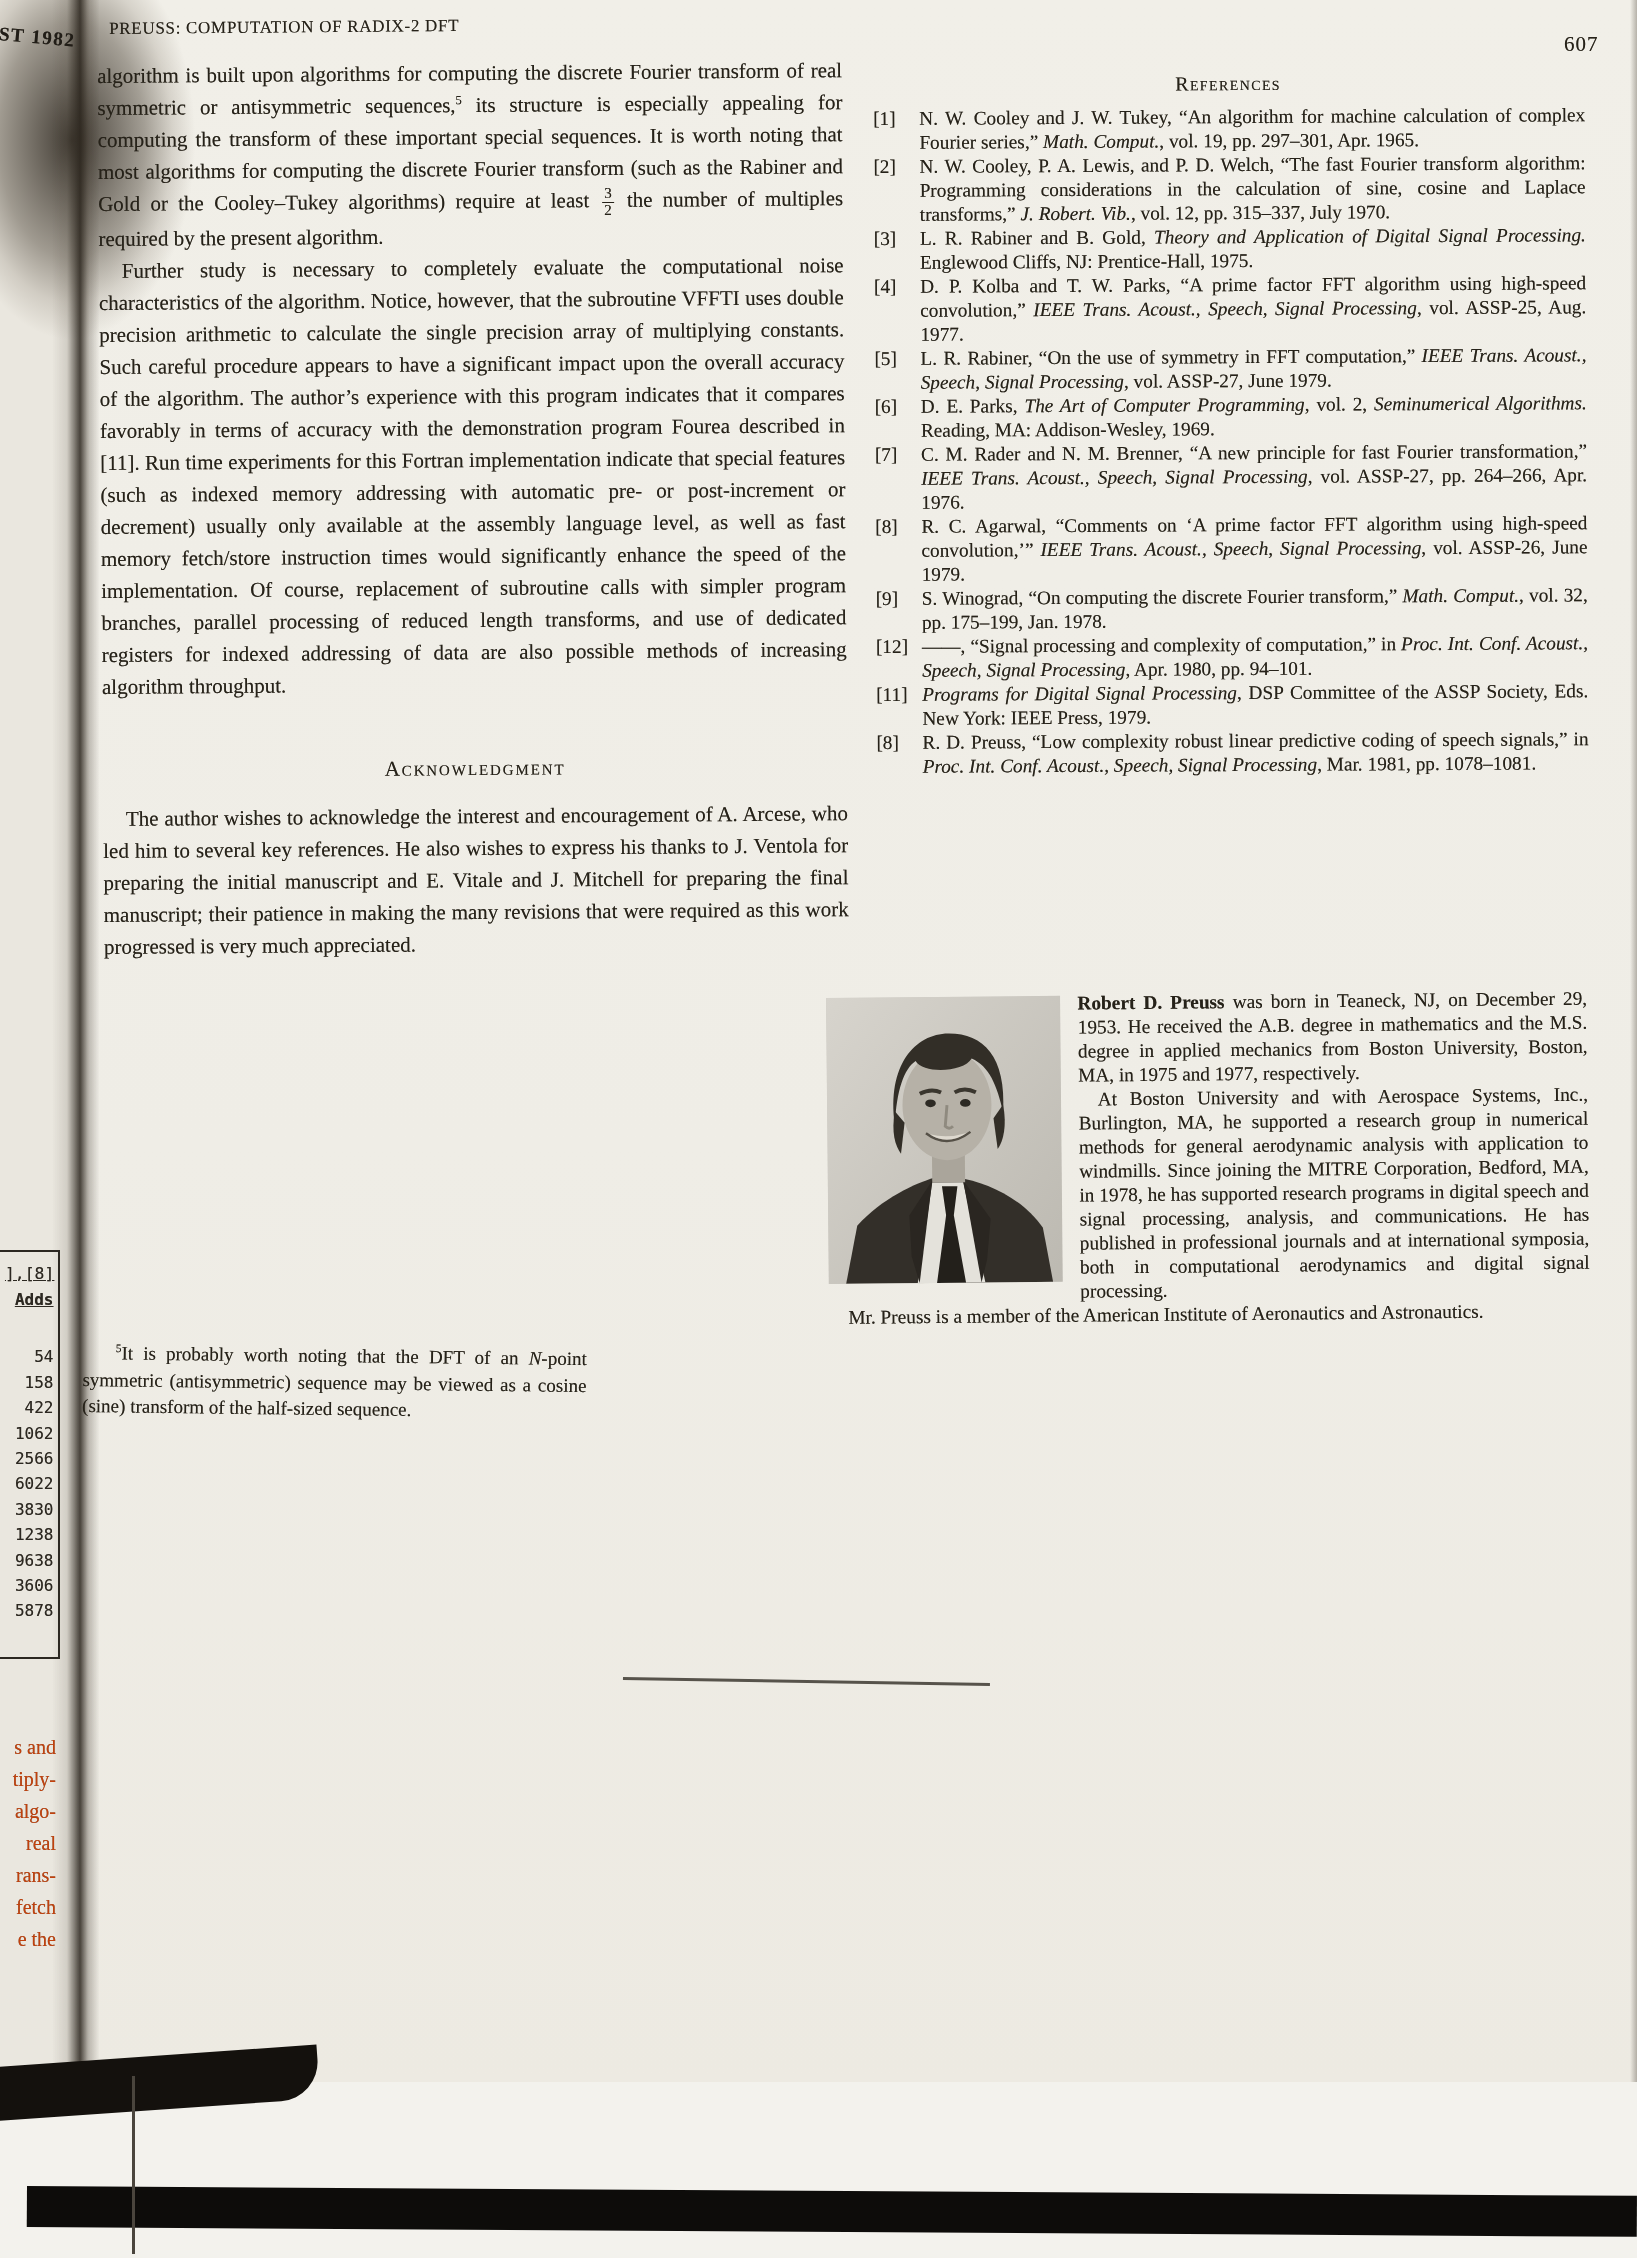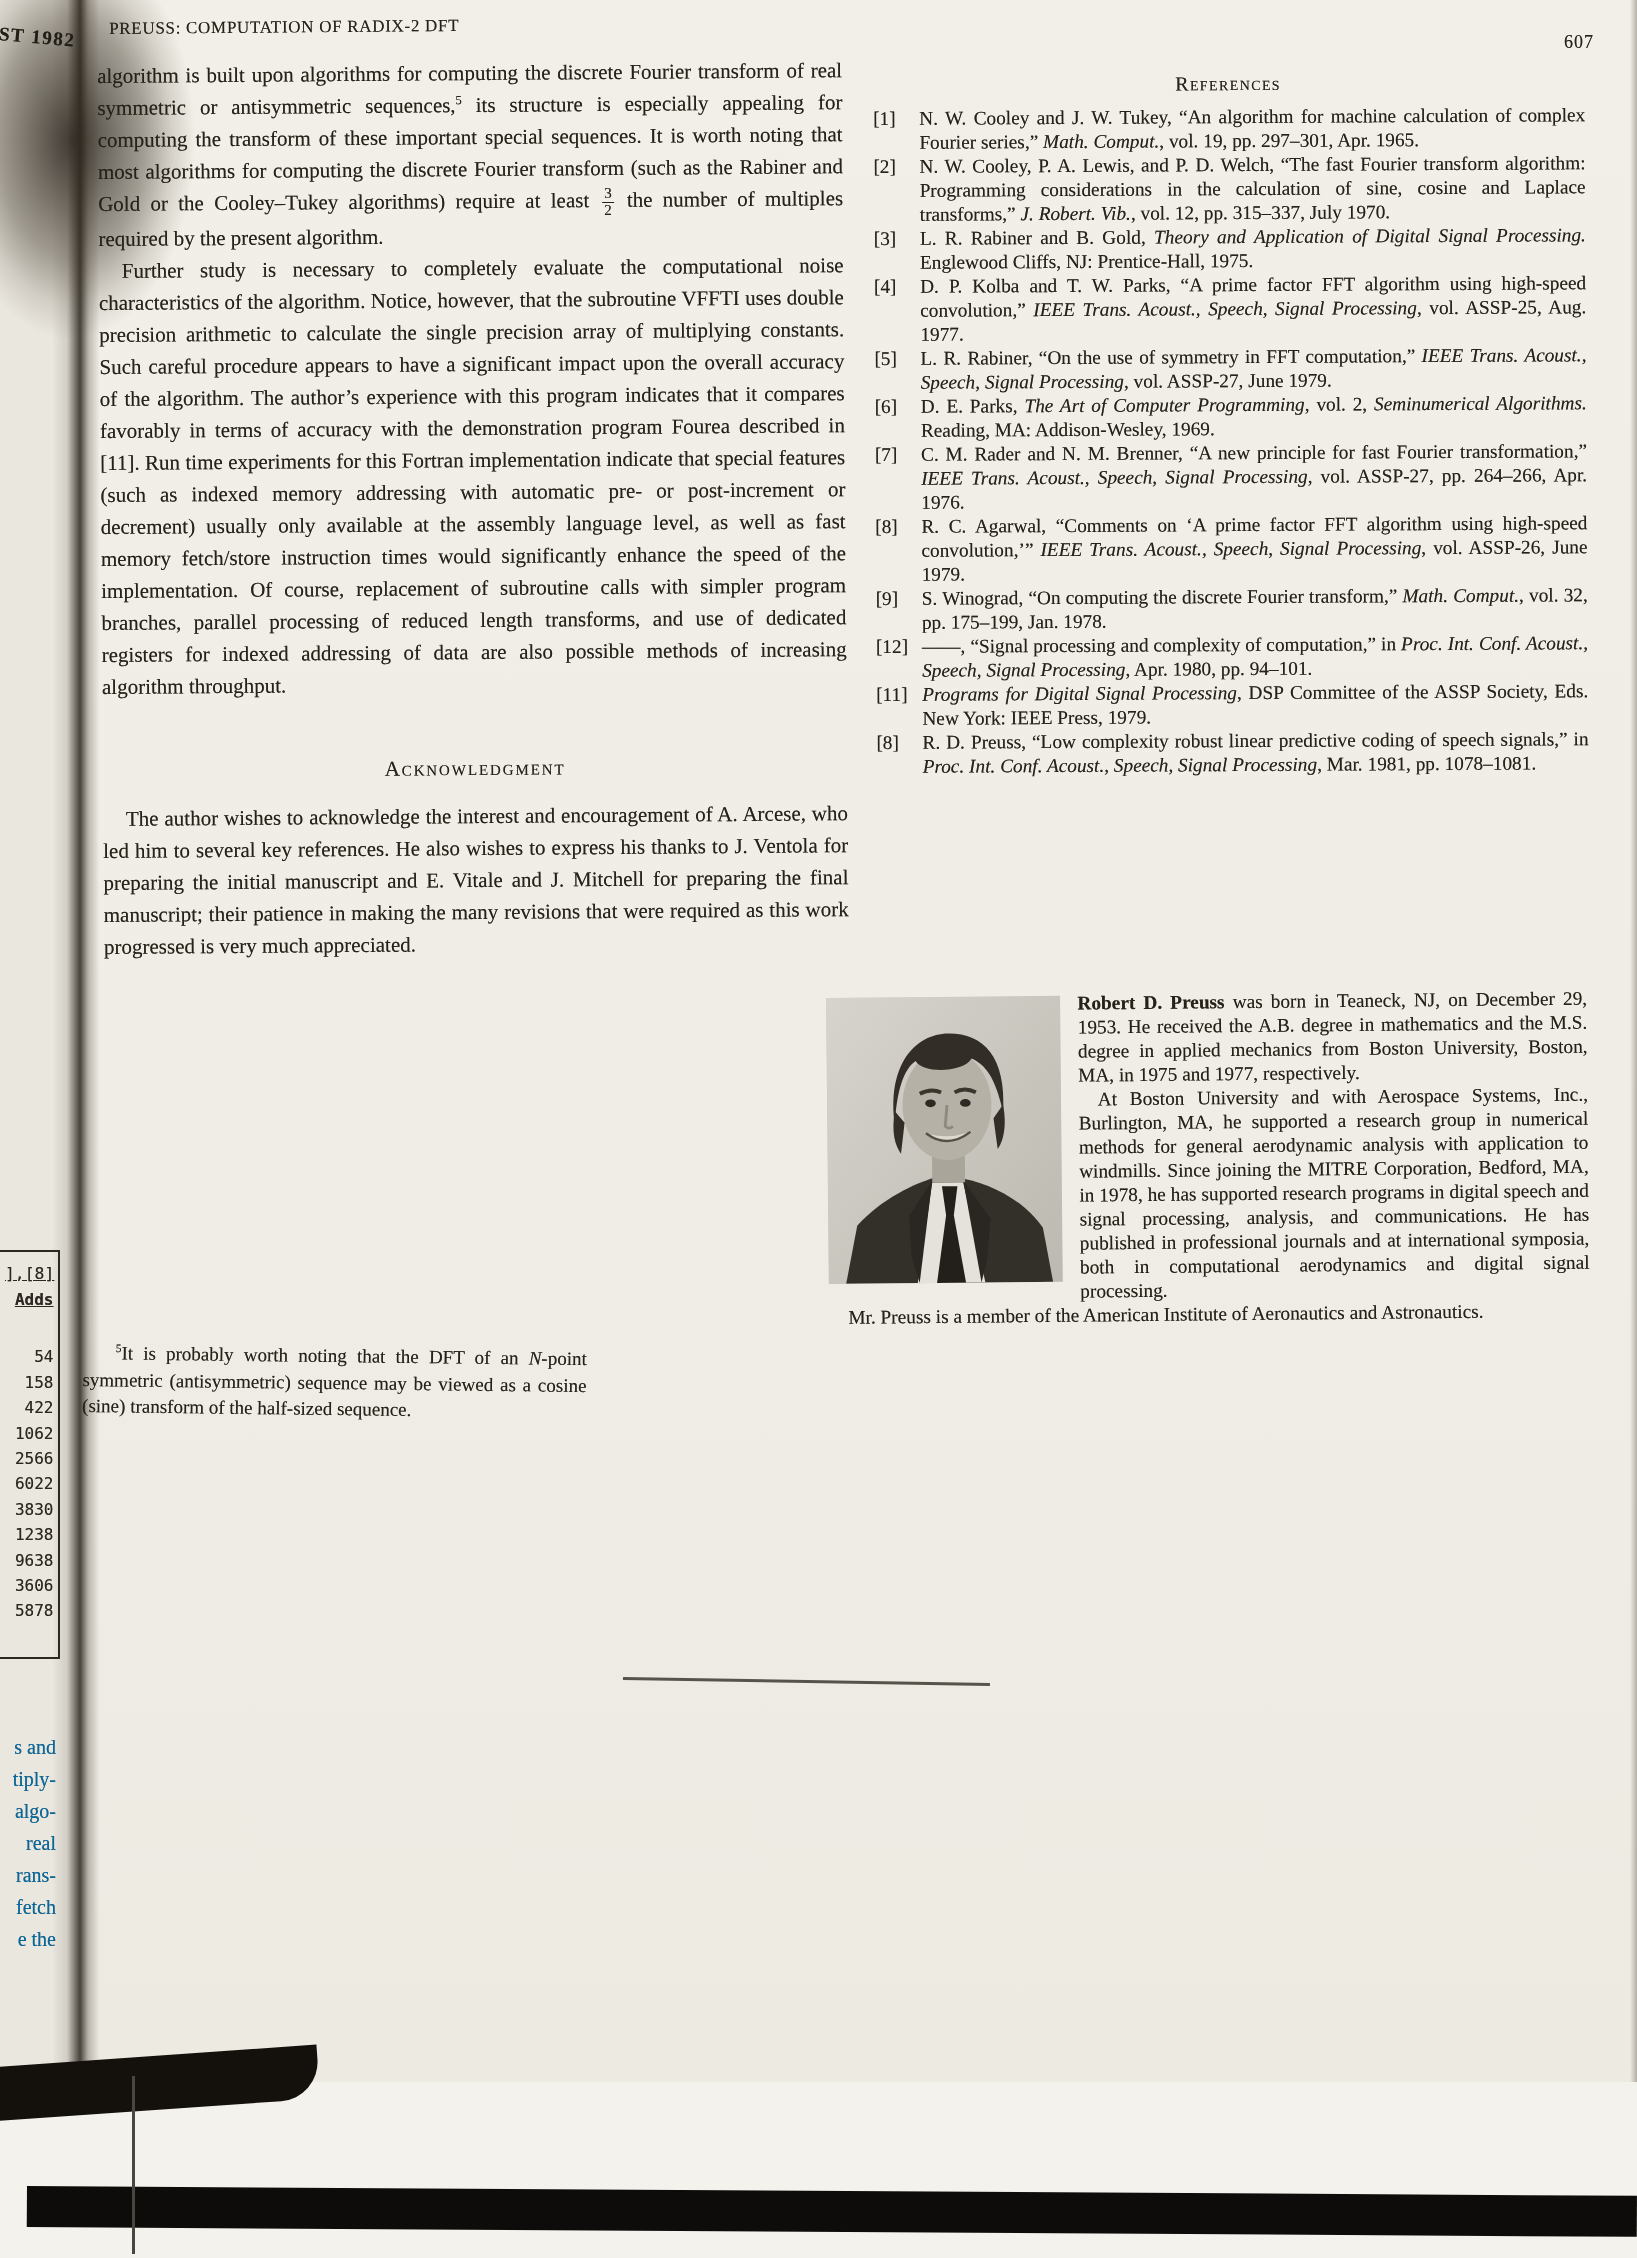--- a/index.html
+++ b/index.html
@@ -18,21 +18,21 @@
   .gutter{position:absolute;left:52px;top:-7.7px;width:50px;height:2100px;pointer-events:none;
     background:linear-gradient(90deg,transparent 0%,rgba(74,66,54,0.15) 30%,rgba(43,37,29,0.85) 56%,rgba(60,52,42,0.3) 72%,transparent 95%);
     filter:blur(0.6px);}
   .right-edge{position:absolute;left:1630px;top:0;width:7.7px;height:2082px;
     background:linear-gradient(90deg,transparent,rgba(90,83,72,0.45));}
 
   .edge-date{position:absolute;left:0px;top:23px;font-size:19.3px;font-weight:bold;letter-spacing:1.4px;
     color:#211d17;transform:rotate(5deg);transform-origin:left top;white-space:nowrap;}
   .running-head{position:absolute;left:109px;top:19.3px;font-size:17px;letter-spacing:0.7px;
     transform:rotate(-0.5deg);transform-origin:left top;white-space:nowrap;}
-  .page-num{position:absolute;left:1564px;top:32px;font-size:18px;letter-spacing:1px;}
+  .page-num{position:absolute;left:1564px;top:32px;font-size:21px;letter-spacing:1px;}
 
   .left-col{position:absolute;left:97px;top:60px;width:745px;
     font-size:21px;line-height:32px;text-align:justify;
     transform:rotate(-0.45deg);transform-origin:left top;}
   .left-col p{margin:0;}
   .indent{text-indent:23px;}
 
   .sc-head{font-variant:small-caps;font-weight:normal;font-size:21px;letter-spacing:1.9px;
     text-align:center;margin:0;}
   .ack-head{margin:52px 0 15.4px;}
@@ -67,21 +67,21 @@
     transform:rotate(0.95deg);transform-origin:left top;}
 
   .side-table{position:absolute;left:-5.8px;top:1250px;width:66px;height:409px;
     border:2.9px solid #2c2821;border-left:none;
     font-family:"DejaVu Sans Mono",monospace;font-size:16px;color:#2c2821;box-sizing:border-box;}
   .st-head{margin-top:11.6px;text-align:right;padding-right:3.9px;text-decoration:underline;font-size:16.4px;}
   .st-col{margin-top:7.7px;text-align:right;padding-right:4.8px;font-weight:bold;text-decoration:underline;}
   .st-vals{margin-top:35px;text-align:right;padding-right:4.8px;line-height:25.4px;}
 
   .edge-words{position:absolute;left:0;top:1731px;width:56px;text-align:right;
-    font-size:20px;line-height:32px;color:#0369a1;}
+    font-size:20px;line-height:32px;color:#c2410c;}
 
   .bottom-wedge{position:absolute;left:-17.4px;top:2068px;width:338px;height:54px;background:#14110d;
     transform:rotate(-4deg);transform-origin:left bottom;border-radius:0 0 39px 5.8px;}
   .bottom-bar{position:absolute;left:27px;top:2186px;width:1610px;height:41px;background:#0d0c0a;
     transform:rotate(0.35deg);transform-origin:left top;}
   .bottom-vline{position:absolute;left:132px;top:2076px;width:2.9px;height:178px;background:#4a453d;}
 </style>
 </head>
 <body>
 

